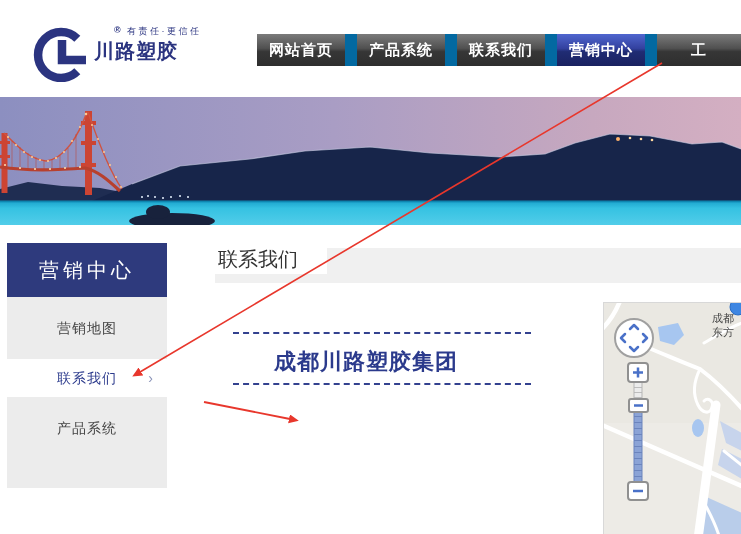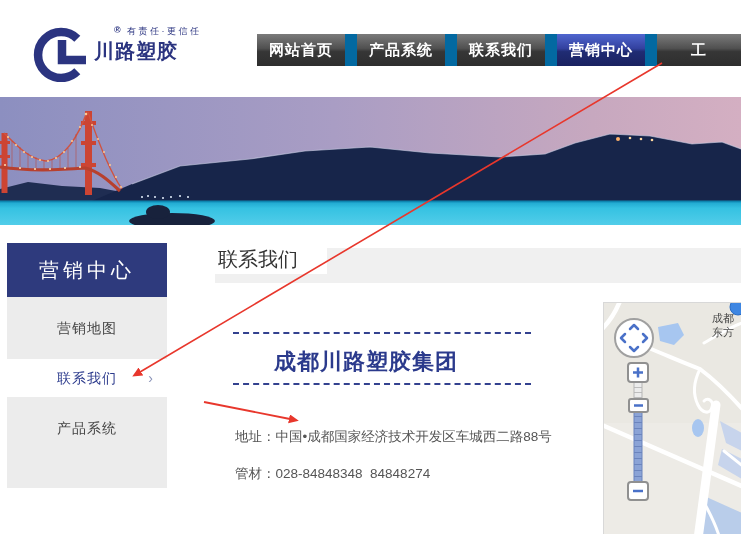--- a/index.html
+++ b/index.html
@@ -189,22 +189,20 @@
   <div class="title-bar">
     <div class="title-tab">
       <h1 class="page-title">联系我们</h1>
     </div>
   </div>
 
   <div class="dash dash1"></div>
   <div class="company">成都川路塑胶集团</div>
   <div class="dash dash2"></div>
 
-  <div class="contact c1">地址：中国•成都国家经济技术开发区车城西二路88号</div>
-  <div class="contact c2">管材：028-84848348&nbsp;&nbsp;84848274</div>
 
   <div class="map">
     <svg width="138" height="234" viewBox="0 0 138 234">
       <defs>
         <pattern id="ticksBlue" width="10" height="6" patternUnits="userSpaceOnUse">
           <rect width="10" height="6" fill="#8ba3d6"></rect>
           <line x1="0" y1="5.5" x2="10" y2="5.5" stroke="#6b84bd" stroke-width="1"></line>
         </pattern>
         <pattern id="ticksGray" width="10" height="5" patternUnits="userSpaceOnUse">
           <rect width="10" height="5" fill="#ececec"></rect>

